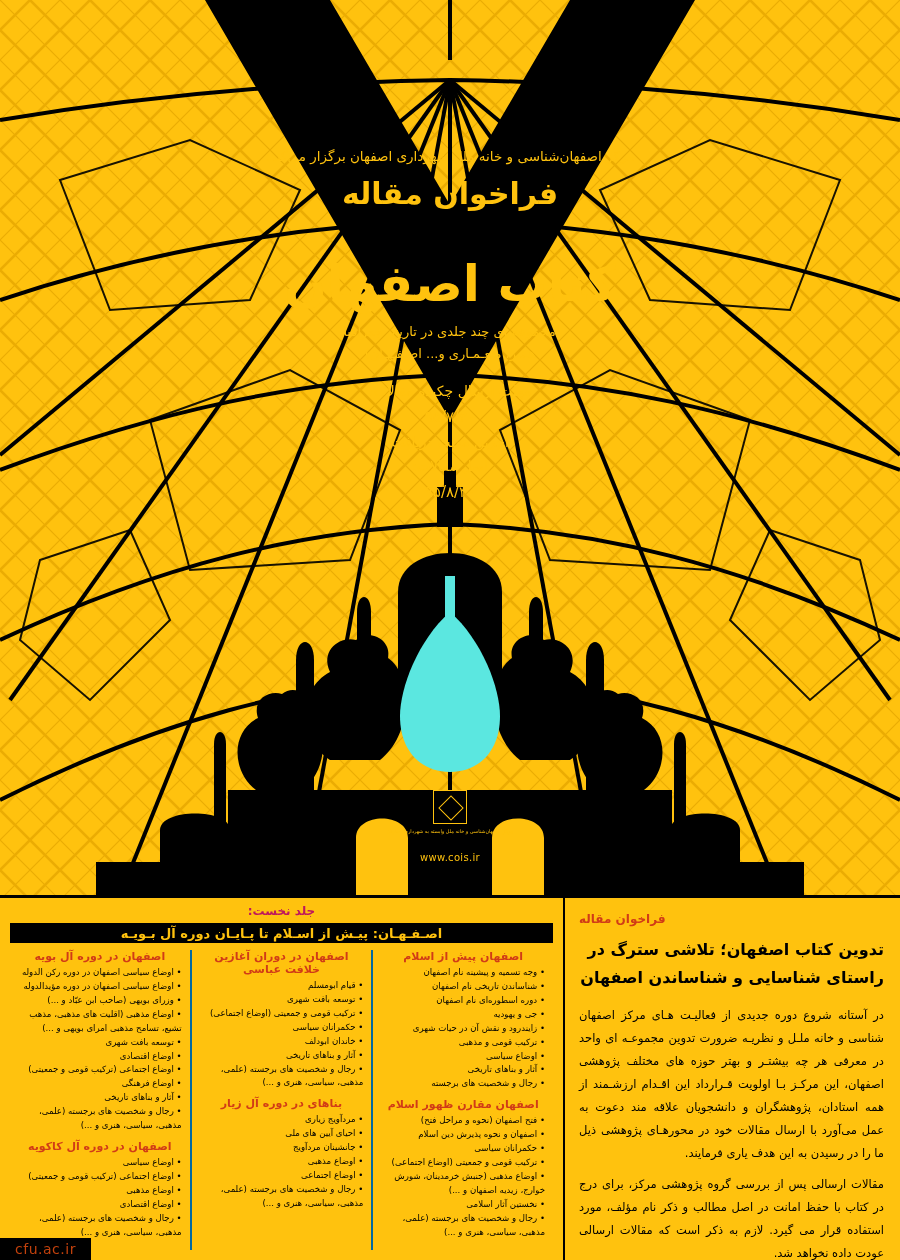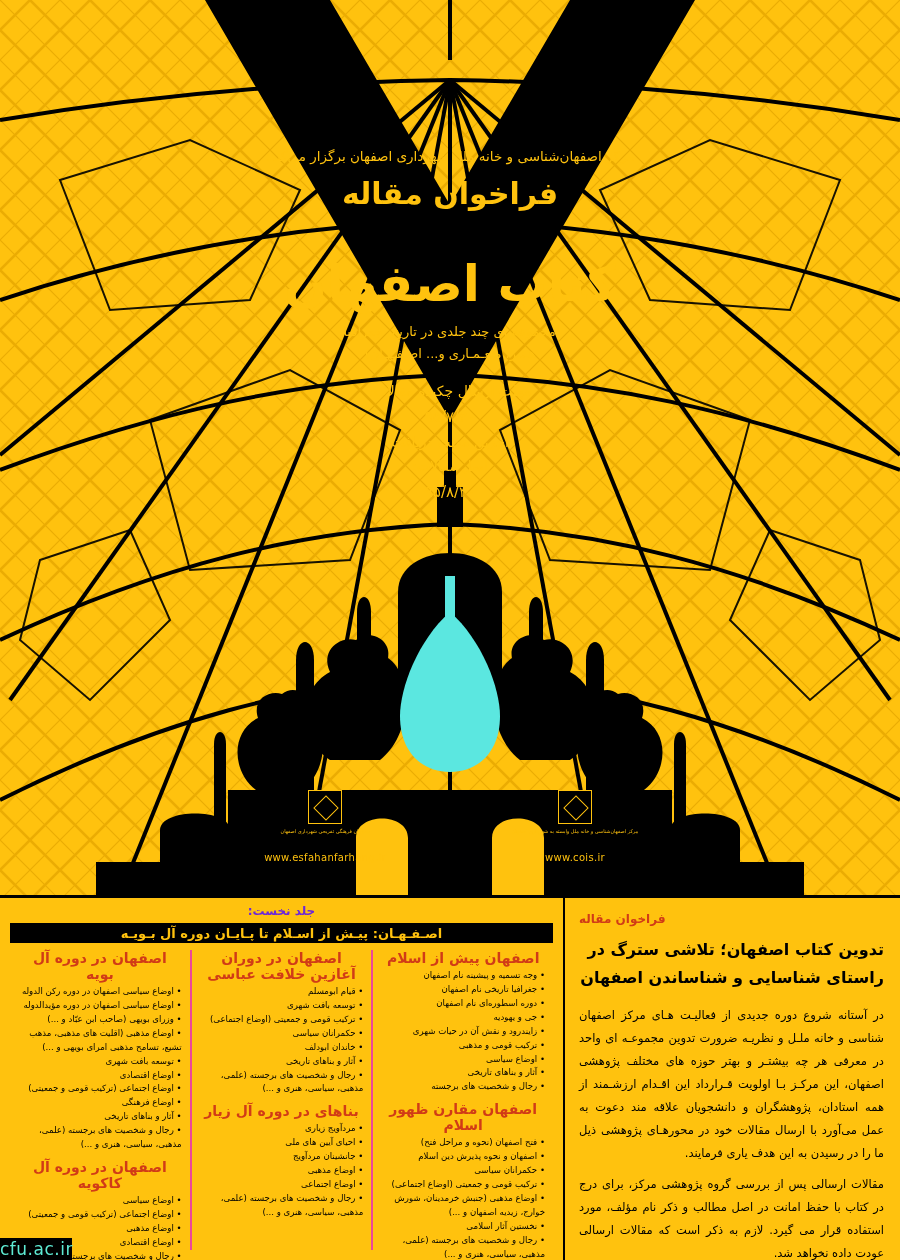--- a/index.html
+++ b/index.html
@@ -141,21 +141,21 @@
   
   .toc-col {
     flex: 1;
     position: relative;
     padding: 6px 10px 0 10px;
   }
   .toc-header {
     text-align: center;
     font-size: 12px;
     font-weight: bold;
-    color: #6d28d9;
+    color: #be185d;
     margin-bottom: 2px;
   }
   .toc-banner {
     position: relative;
     height: 26px;
     margin-bottom: 4px;
   }
   .toc-banner .band {
     position: absolute;
     left: 0; right: 0; top: 3px;
@@ -174,48 +174,48 @@
   }
   .toc-cols {
     display: flex;
     flex-direction: row;
     gap: 0;
     height: 300px;
   }
   .toc-col-item {
     flex: 1;
     padding: 0 8px;
-    border-left: 2px solid #ec4899;
+    border-left: 2px solid #0369a1;
   }
   .toc-col-item:last-child { border-left: none; }
   .toc-group { margin-bottom: 7px; }
   .toc-group .g-title {
     color: #D13B17;
-    font-size: 14px;
+    font-size: 11px;
     font-weight: bold;
     text-align: center;
     margin-bottom: 3px;
   }
   .toc-group ul { list-style: none; }
   .toc-group li {
     font-size: 8.6px;
     line-height: 1.62;
     text-align: right;
     color: #000;
   }
   .toc-group li::before { content: "• "; }
 
   
   .footer-tab {
     position: absolute;
     left: 0; bottom: 0;
-    width: 72px; height: 22px;
+    width: 91px; height: 22px;
     background: #000;
-    color: #5eead4;
-    font-size: 17px;
+    color: #c2410c;
+    font-size: 14px;
     line-height: 22px;
     text-align: center;
     direction: ltr;
     letter-spacing: .5px;
     z-index: 9;
   }
 </style>
 </head>
 <body>
 
@@ -334,26 +334,20 @@
     </div>
   </div>
 
   <div class="logos">
     <div class="logo-block">
       <div class="logo-mark"></div>
       <div class="logo-caption">مرکز اصفهان‌شناسی و خانه ملل
 وابسته به شهرداری اصفهان</div>
       <div class="logo-url">www.cois.ir</div>
     </div>
-    <div class="logo-block">
-      <div class="logo-mark"></div>
-      <div class="logo-caption">سازمان فرهنگی تفریحی
-شهرداری اصفهان</div>
-      <div class="logo-url">www.esfahanfarhang.ir</div>
-    </div>
   </div>
 
   <div class="bottom">
 
     <div class="desc-col">
       <div class="kicker">فراخوان مقاله</div>
       <h2>تدوین کتاب اصفهان؛ تلاشی سترگ در راستای شناسایی و شناساندن اصفهان</h2>
       <p>در آستانه شروع دوره جدیدی از فعالیـت هـای مرکز اصفهان شناسی و خانه ملـل و نظریـه ضرورت تدوین مجموعـه ای واحد در معرفی هر چه بیشتـر و بهتر حوزه های مختلف پژوهشی اصفهان، این مرکـز بـا اولویت قـرارداد این اقـدام ارزشـمند از همه استادان، پژوهشگران و دانشجویان علاقه مند دعوت به عمل می‌آورد با ارسال مقالات خود در محورهـای پژوهشی ذیل ما را در رسیدن به این هدف یاری فرمایند.</p>
       <p>مقالات ارسالی پس از بررسی گروه پژوهشی مرکز، برای درج در کتاب با حفظ امانت در اصل مطالب و ذکر نام مؤلف، مورد استفاده قرار می گیرد. لازم به ذکر است که مقالات ارسالی عودت داده نخواهد شد.</p>
 
@@ -364,21 +358,21 @@
       <div class="toc-banner">
         <div class="band"></div>
         <div class="band-text">اصـفـهـان: پیـش از اسـلام تا پـایـان دوره آل بـویـه</div>
       </div>
       <div class="toc-cols" id="toc-cols">
           <div class="toc-col-item">
             <div class="toc-group">
               <div class="g-title">اصفهان پیش از اسلام</div>
               <ul>
                 <li>وجه تسمیه و پیشینه نام اصفهان</li>
-                <li>جغرافیا تاریخی نام اصفهان</li>
+                <li>شناساندن تاریخی نام اصفهان</li>
                 <li>دوره اسطوره‌ای نام اصفهان</li>
                 <li>جی و یهودیه</li>
                 <li>زایندرود و نقش آن در حیات شهری</li>
                 <li>ترکیب قومی و مذهبی</li>
                 <li>اوضاع سیاسی</li>
                 <li>آثار و بناهای تاریخی</li>
                 <li>رجال و شخصیت های برجسته</li>
               </ul>
             </div>
             <div class="toc-group">

